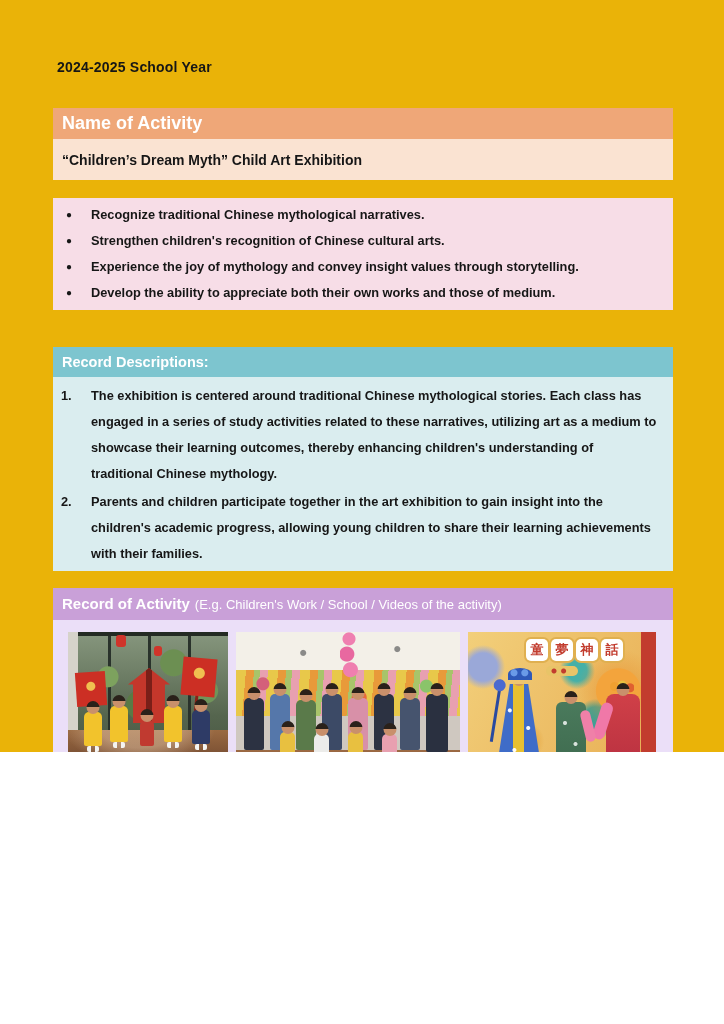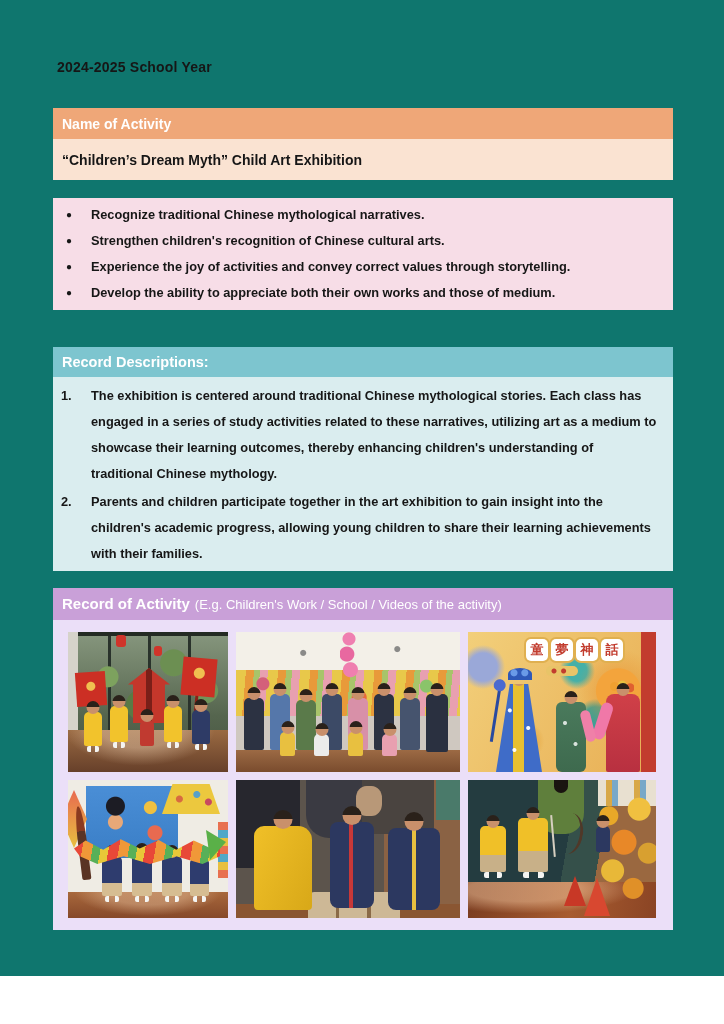--- a/index.html
+++ b/index.html
@@ -1,28 +1,28 @@
 <!DOCTYPE html>
 <html><head>
 <meta charset="utf-8">
 <style>
   html,body{margin:0;padding:0;}
-  .page{position:relative;width:724px;height:976px;background:#0f766e;
+  .page{position:relative;width:724px;height:752px;background:#eab308;
         font-family:"Liberation Sans",sans-serif;color:#161616;overflow:hidden;}
 
   .school-year{position:absolute;left:57px;top:59px;font-size:14px;font-weight:bold;letter-spacing:.2px;}
 
   .sec{position:absolute;left:53px;width:620px;}
   .sec-header{display:flex;align-items:center;color:#ffffff;font-weight:bold;
               padding-left:9px;box-sizing:border-box;}
   .sec-body{box-sizing:border-box;}
 
   
   .sec-name{top:108px;}
-  .sec-name .sec-header{height:31px;background:#efa778;font-size:14px;}
+  .sec-name .sec-header{height:31px;background:#efa778;font-size:18px;}
   .sec-name .sec-body{height:41px;background:#fae3d2;display:flex;align-items:center;
                       padding-left:9px;font-size:14px;font-weight:bold;}
 
   
   .sec-obj{top:198px;}
   .sec-obj .sec-header{height:30px;background:#e1a5be;font-size:14.5px;}
   .sec-obj .sec-body{min-height:107px;background:#f7dde7;padding:4px 16px 4px 10px;}
   .b-row{display:flex;align-items:flex-start;line-height:26px;}
   .b-dot{width:28px;flex:0 0 28px;font-size:10px;text-align:left;padding-left:3px;box-sizing:border-box;}
   .b-txt{font-size:12.8px;font-weight:bold;}
@@ -239,21 +239,21 @@
       <div class="b-row">
         <span class="b-dot">●</span>
         <span class="b-txt">Recognize traditional Chinese mythological narratives.</span>
       </div>
       <div class="b-row">
         <span class="b-dot">●</span>
         <span class="b-txt">Strengthen children's recognition of Chinese cultural arts.</span>
       </div>
       <div class="b-row">
         <span class="b-dot">●</span>
-        <span class="b-txt">Experience the joy of activities and convey correct values through storytelling.</span>
+        <span class="b-txt">Experience the joy of mythology and convey insight values through storytelling.</span>
       </div>
       <div class="b-row">
         <span class="b-dot">●</span>
         <span class="b-txt">Develop the ability to appreciate both their own works and those of medium.</span>
       </div>
     </div>
   </section>
 
   <section class="sec sec-desc">
     <div class="sec-header">

